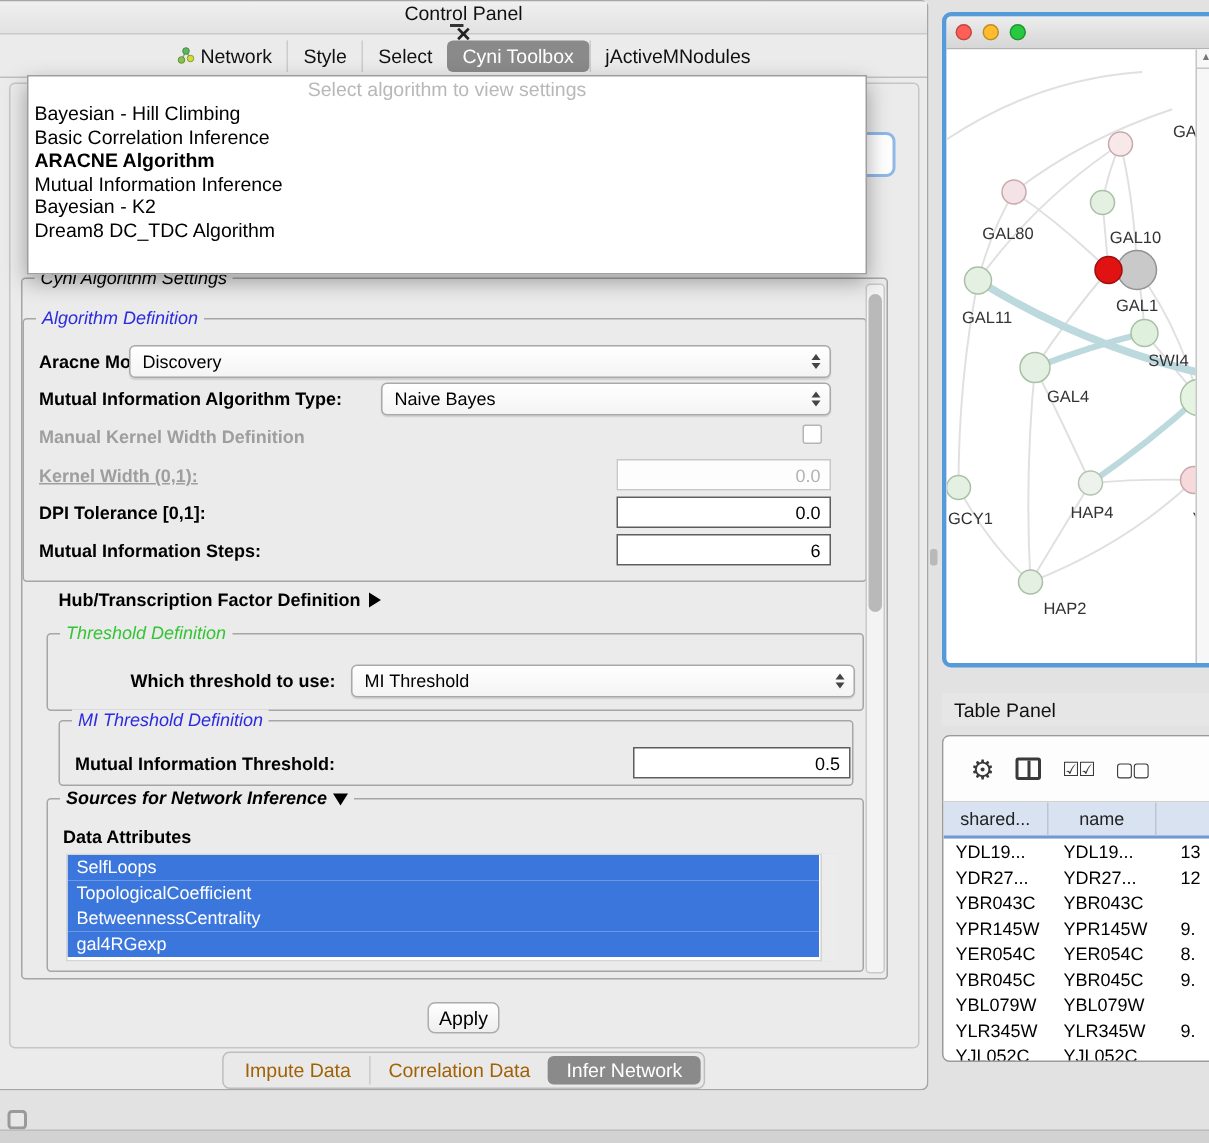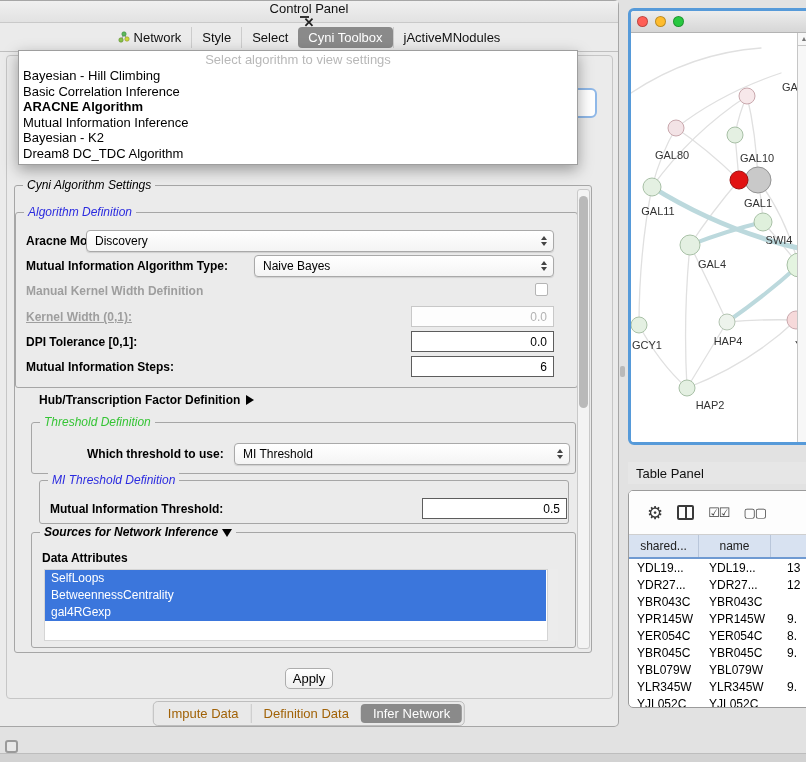--- a/index.html
+++ b/index.html
@@ -48,21 +48,21 @@
   .combo-fragment {
     left:561px; top:87px; width:36px; height:30px;
     border:2px solid #8fb8e8; border-radius:6px; background:#fff; z-index:5;
   }
 
   
   .popup {
     left:18px; top:49px; width:560px; z-index:20;
     background:#fff; border:1px solid #9e9e9e;
     box-shadow:0 5px 14px rgba(0,0,0,.35);
-    font-size:13px; padding-bottom:3px;
+    font-size:13px; padding-bottom:21px;
   }
   .popup-placeholder { color:#b8b8b8; text-align:center; line-height:17px; height:17px; }
   .popup-item { line-height:15.5px; height:15.5px; padding-left:4px; color:#000; white-space:nowrap; }
   .popup-item.selected-option { font-weight:bold; }
 
   
   .groupbox { position:absolute; border:1px solid #a6a6a6; border-radius:3px; }
   .legend {
     position:absolute; top:-8px; left:8px; background:#ebebeb; padding:0 4px;
     font-size:12px; color:#000; white-space:nowrap;font-style:italic;
@@ -288,38 +288,39 @@
       </div>
     </div>
 
     <div class="groupbox" style="left:16px; top:346px; width:545px; height:116px;">
       <div class="legend" style="font-weight:bold;">
         <span>Sources for Network Inference</span><span class="tri-down"></span>
       </div>
       <div class="lbl" style="left:10px; top:18px;">Data Attributes</div>
       <div class="attr-list" style="left:12px; top:36px; width:514px; height:72px;">
           <div class="list-item">SelfLoops</div>
+          <div class="list-item">TopologicalCoefficient</div>
           <div class="list-item">BetweennessCentrality</div>
           <div class="list-item">gal4RGexp</div>
         </div>
       <div class="list-scroll" style="left:515px; top:36px; height:72px; bottom:auto;"></div>
     </div>
   </div>
 
   <div class="abs vscroll" style="left:577px; top:188px; width:13px; height:460px;">
     <div class="thumb" style="top:6px; height:212px;"></div>
   </div>
 
   <div class="abs apply-btn">
     <span>Apply</span>
   </div>
 
   <div class="abs bottombar">
       <div class="btab">Impute Data</div>
-      <div class="btab">Definition Data</div>
+      <div class="btab">Correlation Data</div>
       <div class="btab selected">Infer Network</div>
     </div>
 </div>
 
 <div class="abs net-window">
   <div class="net-titlebar">
     <span style="display:flex; gap:7px;">
         <span class="tl" style="background:#ff5f57"></span>
         <span class="tl" style="background:#febc2e"></span>
         <span class="tl" style="background:#28c840"></span>

